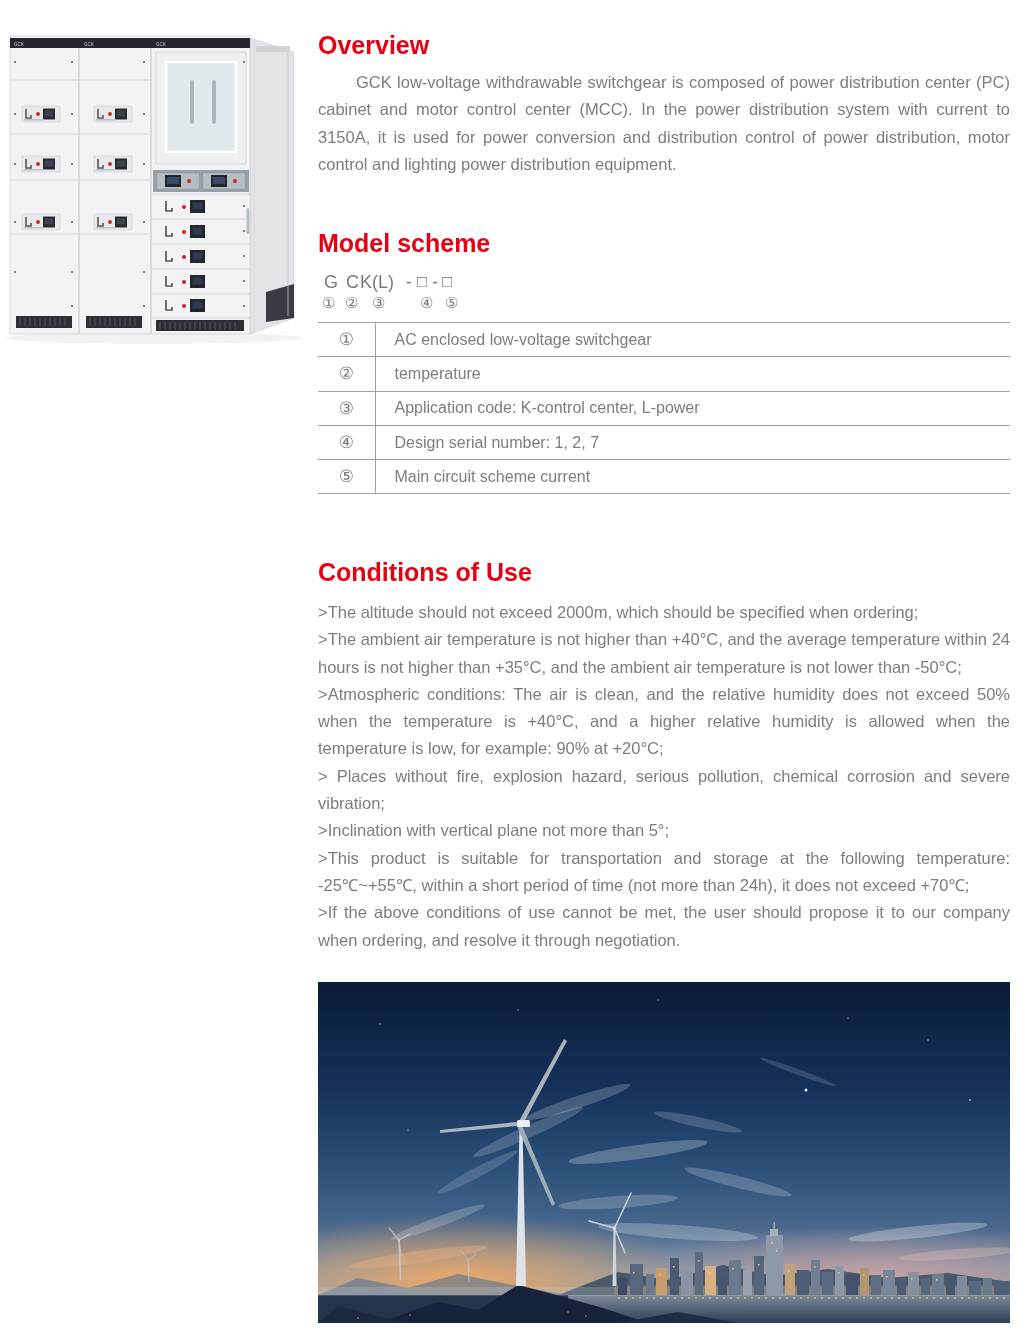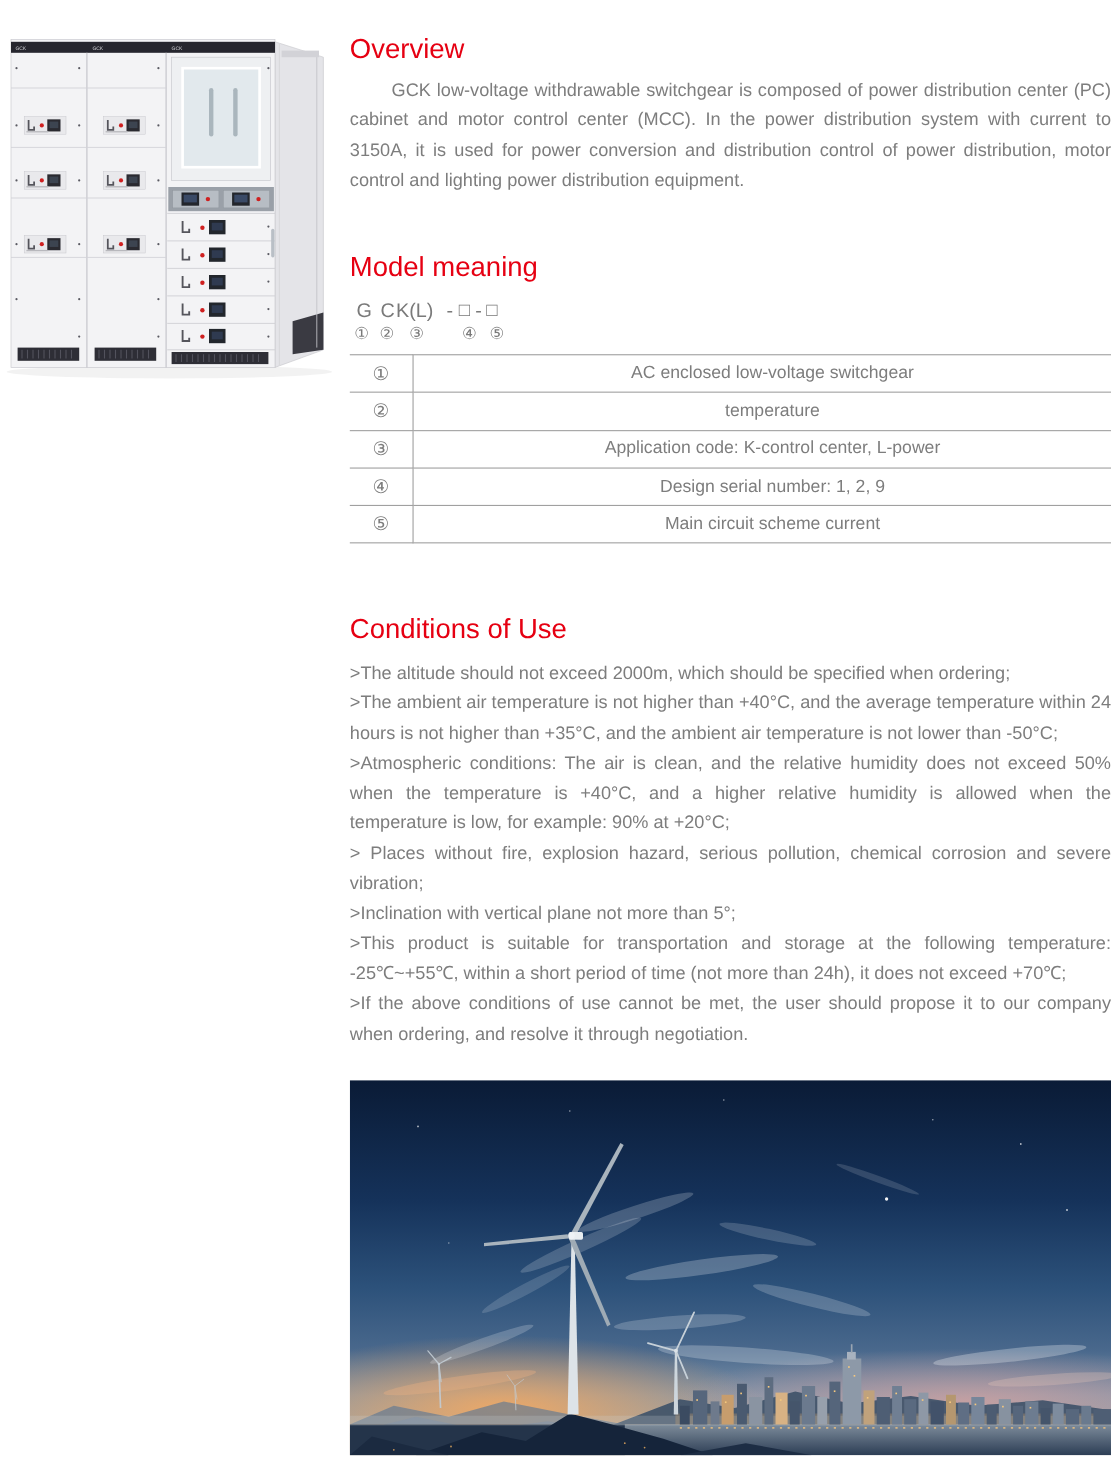--- a/index.html
+++ b/index.html
@@ -4,21 +4,21 @@
 <style>
   * { margin:0; padding:0; box-sizing:border-box; }
   html,body { background:#ffffff; }
   .page {
     position:relative; width:1018px; height:1333px; margin:0 auto;
     background:#ffffff; overflow:hidden;
     font-family:"Liberation Sans", sans-serif;
   }
   .red-title {
     position:absolute; left:318px;
-    font-size:25px; font-weight:normal; color:#e60012;
+    font-size:25px; font-weight:bold; color:#e60012;
     letter-spacing:0; font-family:"Liberation Sans", sans-serif;
   }
   .body-text {
     position:absolute; left:318px; width:692px;
     font-size:16.5px; line-height:27.3px; color:#7d7d7d;
     text-align:justify;
   }
   .indent { text-indent:38px; }
 
   
@@ -39,21 +39,21 @@
     border-collapse:collapse;
   }
   .model-table td {
     border-top:1px solid #a0a0a0; border-bottom:1px solid #a0a0a0;
     height:34.3px; color:#7d7d7d; font-size:16px; vertical-align:middle;
   }
   .model-table td.num {
     width:57px; text-align:center; font-size:17px;
     border-right:1px solid #a0a0a0;
   }
-  .model-table td.desc { padding-left:19px;text-align:center; }
+  .model-table td.desc { padding-left:19px; }
 
   
   .conditions { position:absolute; left:318px; top:599px; width:692px; }
   .conditions p {
     font-size:16.5px; line-height:27.3px; color:#7d7d7d; text-align:justify;
   }
 
   
   .scene-photo { position:absolute; left:318px; top:982px; width:692px; height:341px; }
   .scene-photo svg, .product-illustration svg { display:block; width:100%; height:100%; }
@@ -277,21 +277,21 @@
           <circle cx="11" cy="250" r="1"></circle>
       </g>
 
       <rect x="242.5" y="186" width="3" height="26" rx="1.5" fill="#b9bfc6"></rect>
     </svg>
   </div>
 
   <h2 class="red-title" style="top:31px">Overview</h2>
   <p class="body-text indent" style="top:69px">GCK low-voltage withdrawable switchgear is composed of power distribution center (PC) cabinet and motor control center (MCC). In the power distribution system with current to 3150A, it is used for power conversion and distribution control of power distribution, motor control and lighting power distribution equipment.</p>
 
-  <h2 class="red-title" style="top:229px">Model meaning</h2>
+  <h2 class="red-title" style="top:229px">Model scheme</h2>
 
   <div class="model-code">
     <span class="cp c1">G</span>
     <span class="cp c2">C</span>
     <span class="cp c3">K(L)</span>
     <span class="cp c4">-</span>
     <span class="cp c5">□</span>
     <span class="cp c6">-</span>
     <span class="cp c7">□</span>
     <span class="cn n1">①</span>
@@ -310,21 +310,21 @@
       <tr>
         <td class="num">②</td>
         <td class="desc">temperature</td>
       </tr>
       <tr>
         <td class="num">③</td>
         <td class="desc">Application code: K-control center, L-power</td>
       </tr>
       <tr>
         <td class="num">④</td>
-        <td class="desc">Design serial number: 1, 2, 9</td>
+        <td class="desc">Design serial number: 1, 2, 7</td>
       </tr>
       <tr>
         <td class="num">⑤</td>
         <td class="desc">Main circuit scheme current</td>
       </tr>
     </tbody>
   </table>
 
   <h2 class="red-title" style="top:558px">Conditions of Use</h2>
   <div class="conditions">

